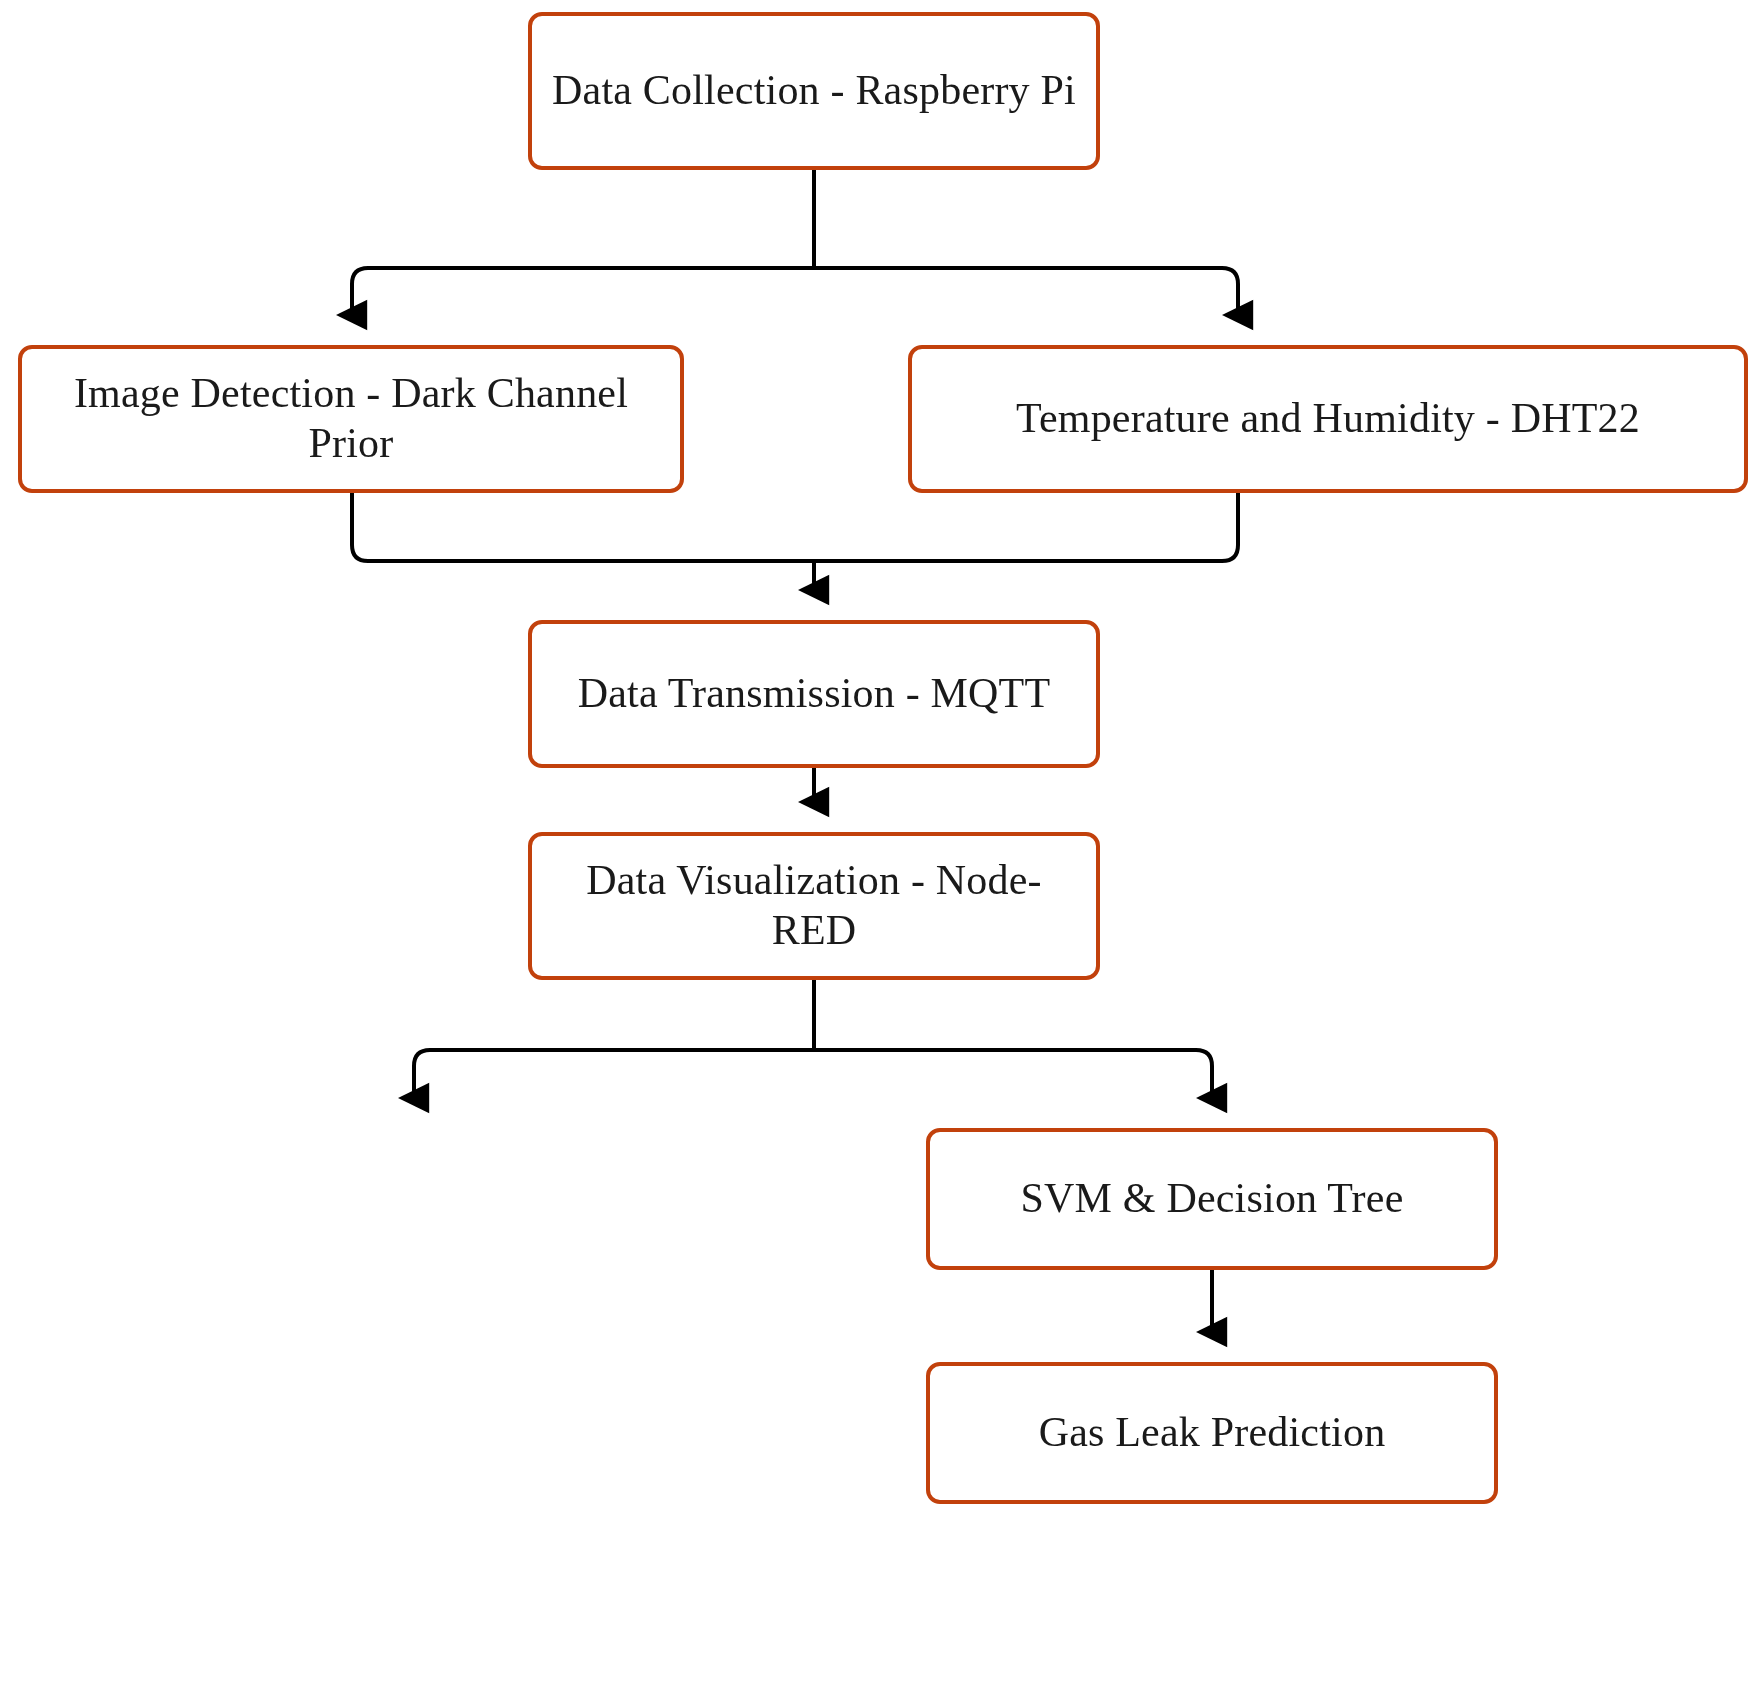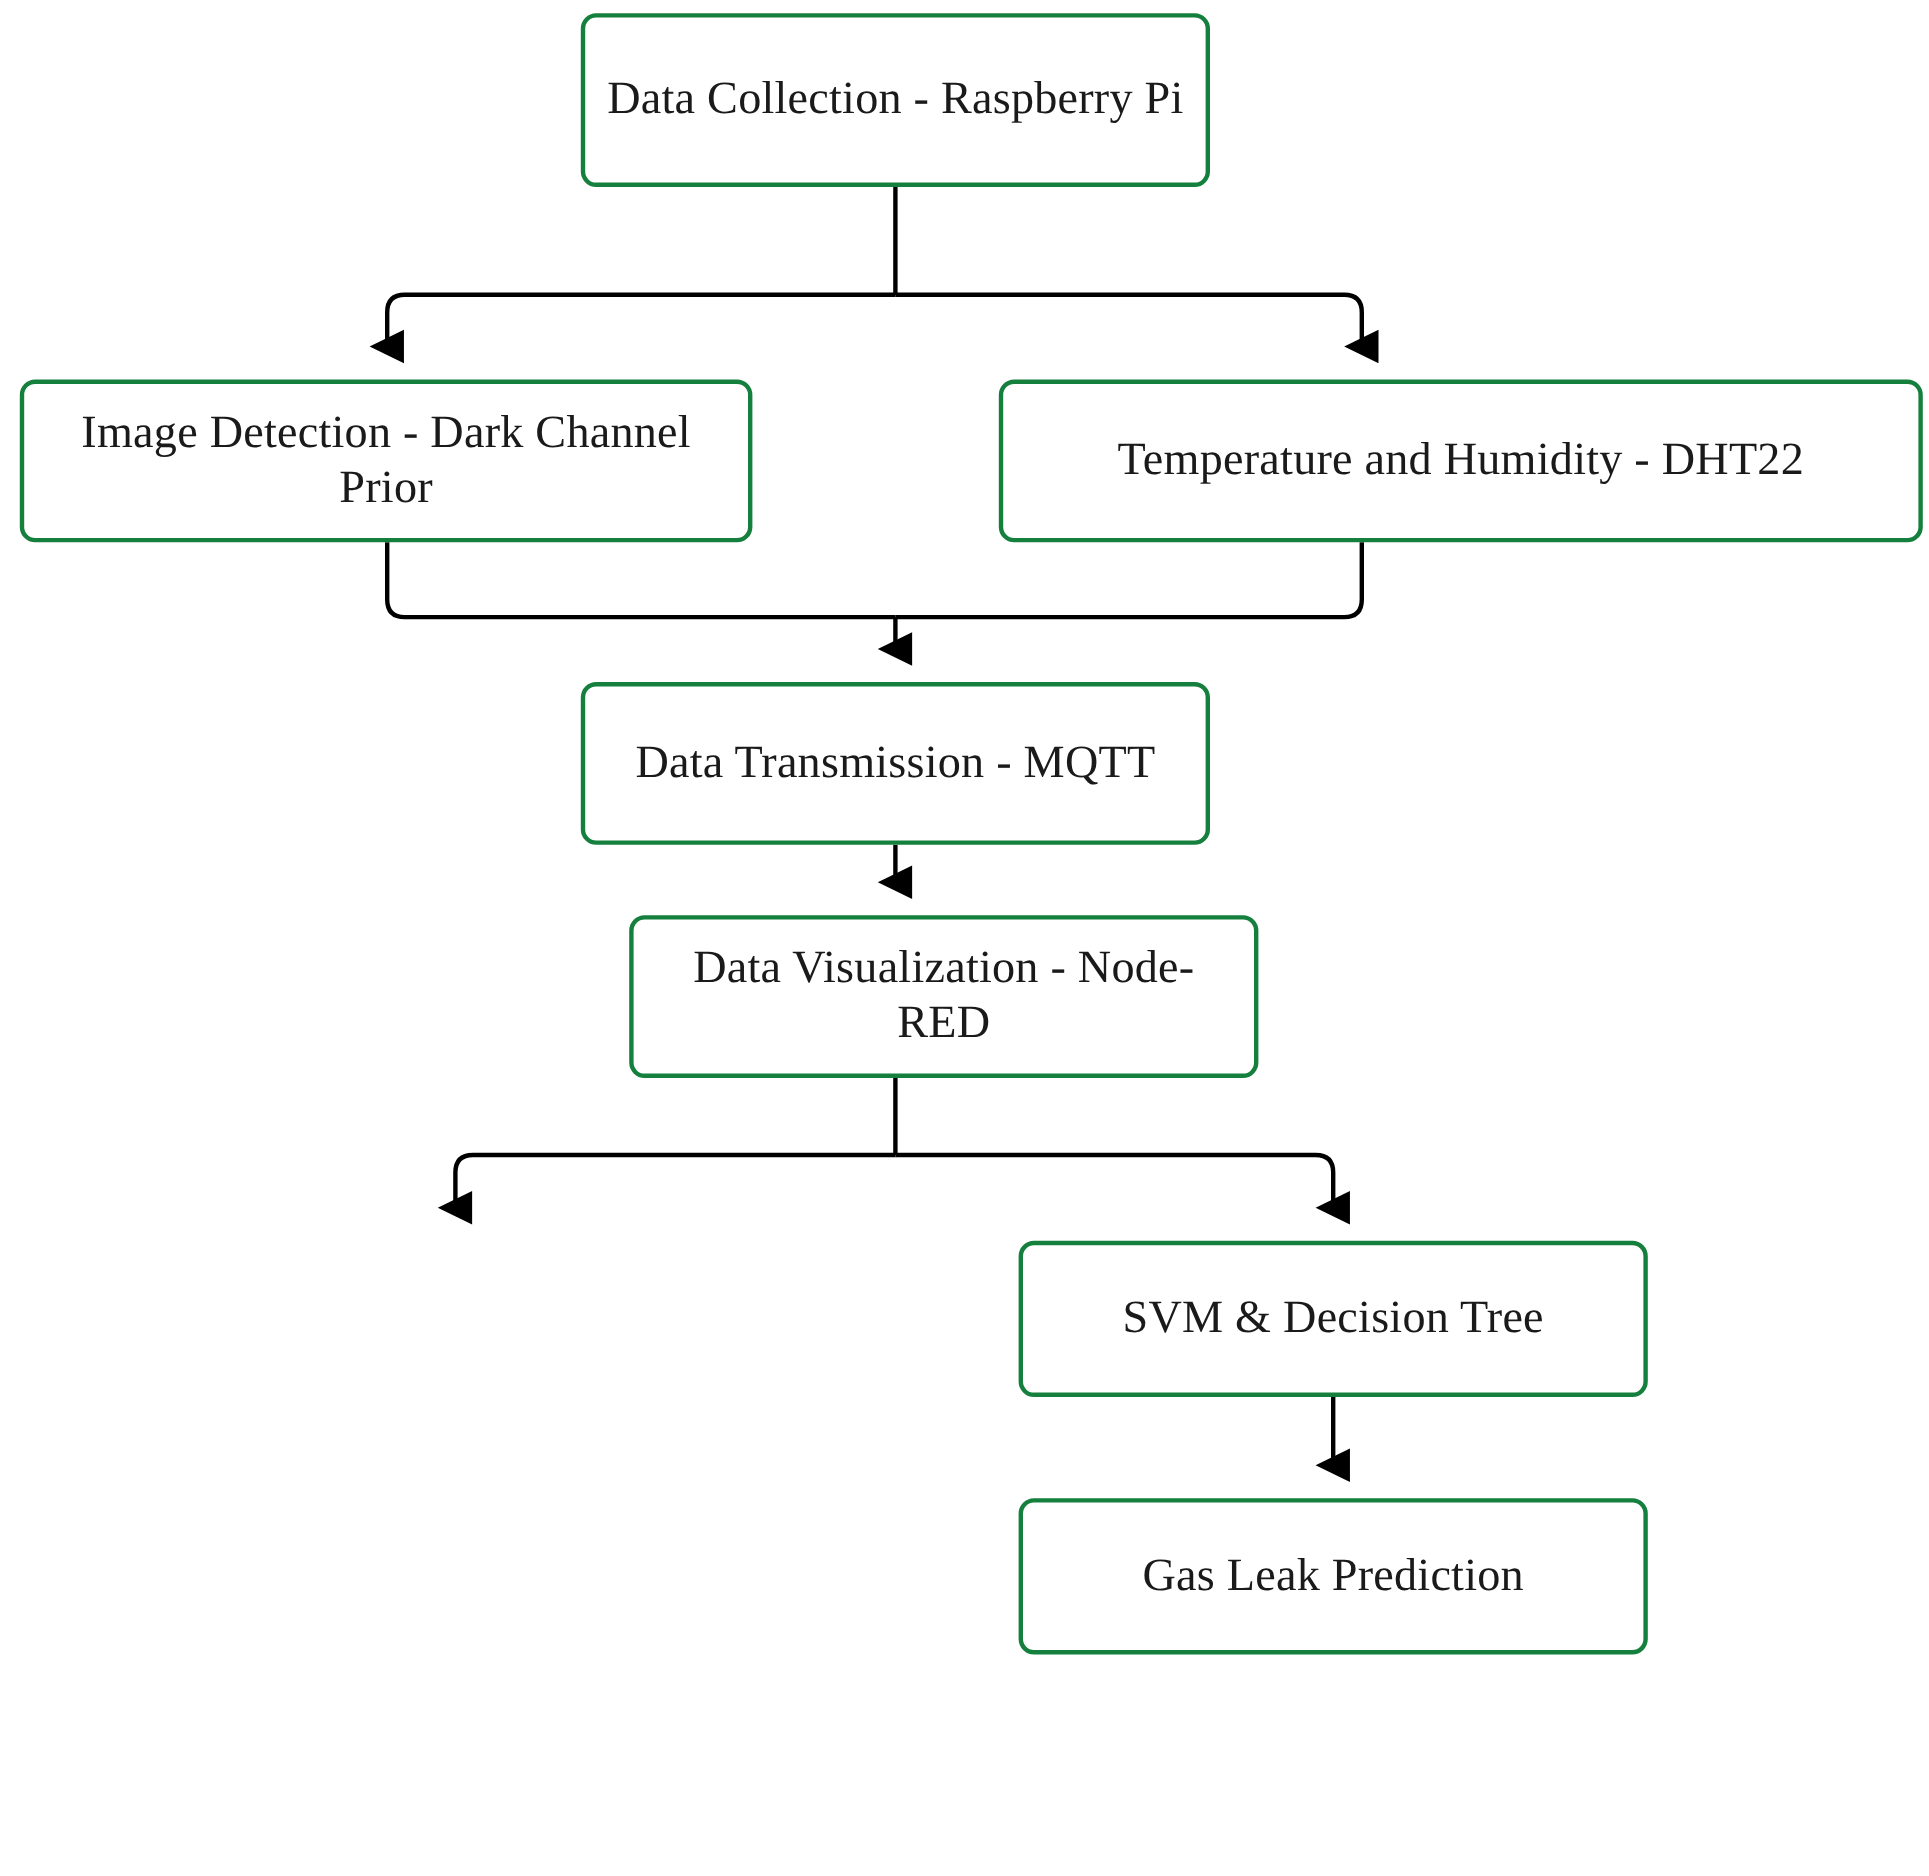--- a/index.html
+++ b/index.html
@@ -19,21 +19,21 @@
     position: absolute;
     left: 0;
     top: 0;
     width: 1754px;
     height: 1705px;
     pointer-events: none;
   }
   .node {
     position: absolute;
     box-sizing: border-box;
-    border: 4px solid #15803d;
+    border: 4px solid #c2410c;
     border-radius: 14px;
     background: #ffffff;
     display: flex;
     align-items: center;
     justify-content: center;
     text-align: center;
     padding: 4px 16px;
   }
   .node-label {
     font-family: "Liberation Serif", "DejaVu Serif", serif;
@@ -82,21 +82,21 @@
   </div>
 
   <div class="node" style="left:908px; top:345px; width:840px; height:148px;">
     <span class="node-label">Temperature and Humidity - DHT22</span>
   </div>
 
   <div class="node" style="left:528px; top:620px; width:572px; height:148px;">
     <span class="node-label">Data Transmission - MQTT</span>
   </div>
 
-  <div class="node" style="left:528px; top:832px; width:572px; height:148px;margin-left:44px;">
+  <div class="node" style="left:528px; top:832px; width:572px; height:148px;">
     <span class="node-label">Data Visualization - Node-RED</span>
   </div>
 
 
   <div class="node" style="left:926px; top:1362px; width:572px; height:142px;">
     <span class="node-label">Gas Leak Prediction</span>
   </div>
 
   <div class="node" style="left:926px; top:1128px; width:572px; height:142px;">
     <span class="node-label">SVM &amp; Decision Tree</span>

